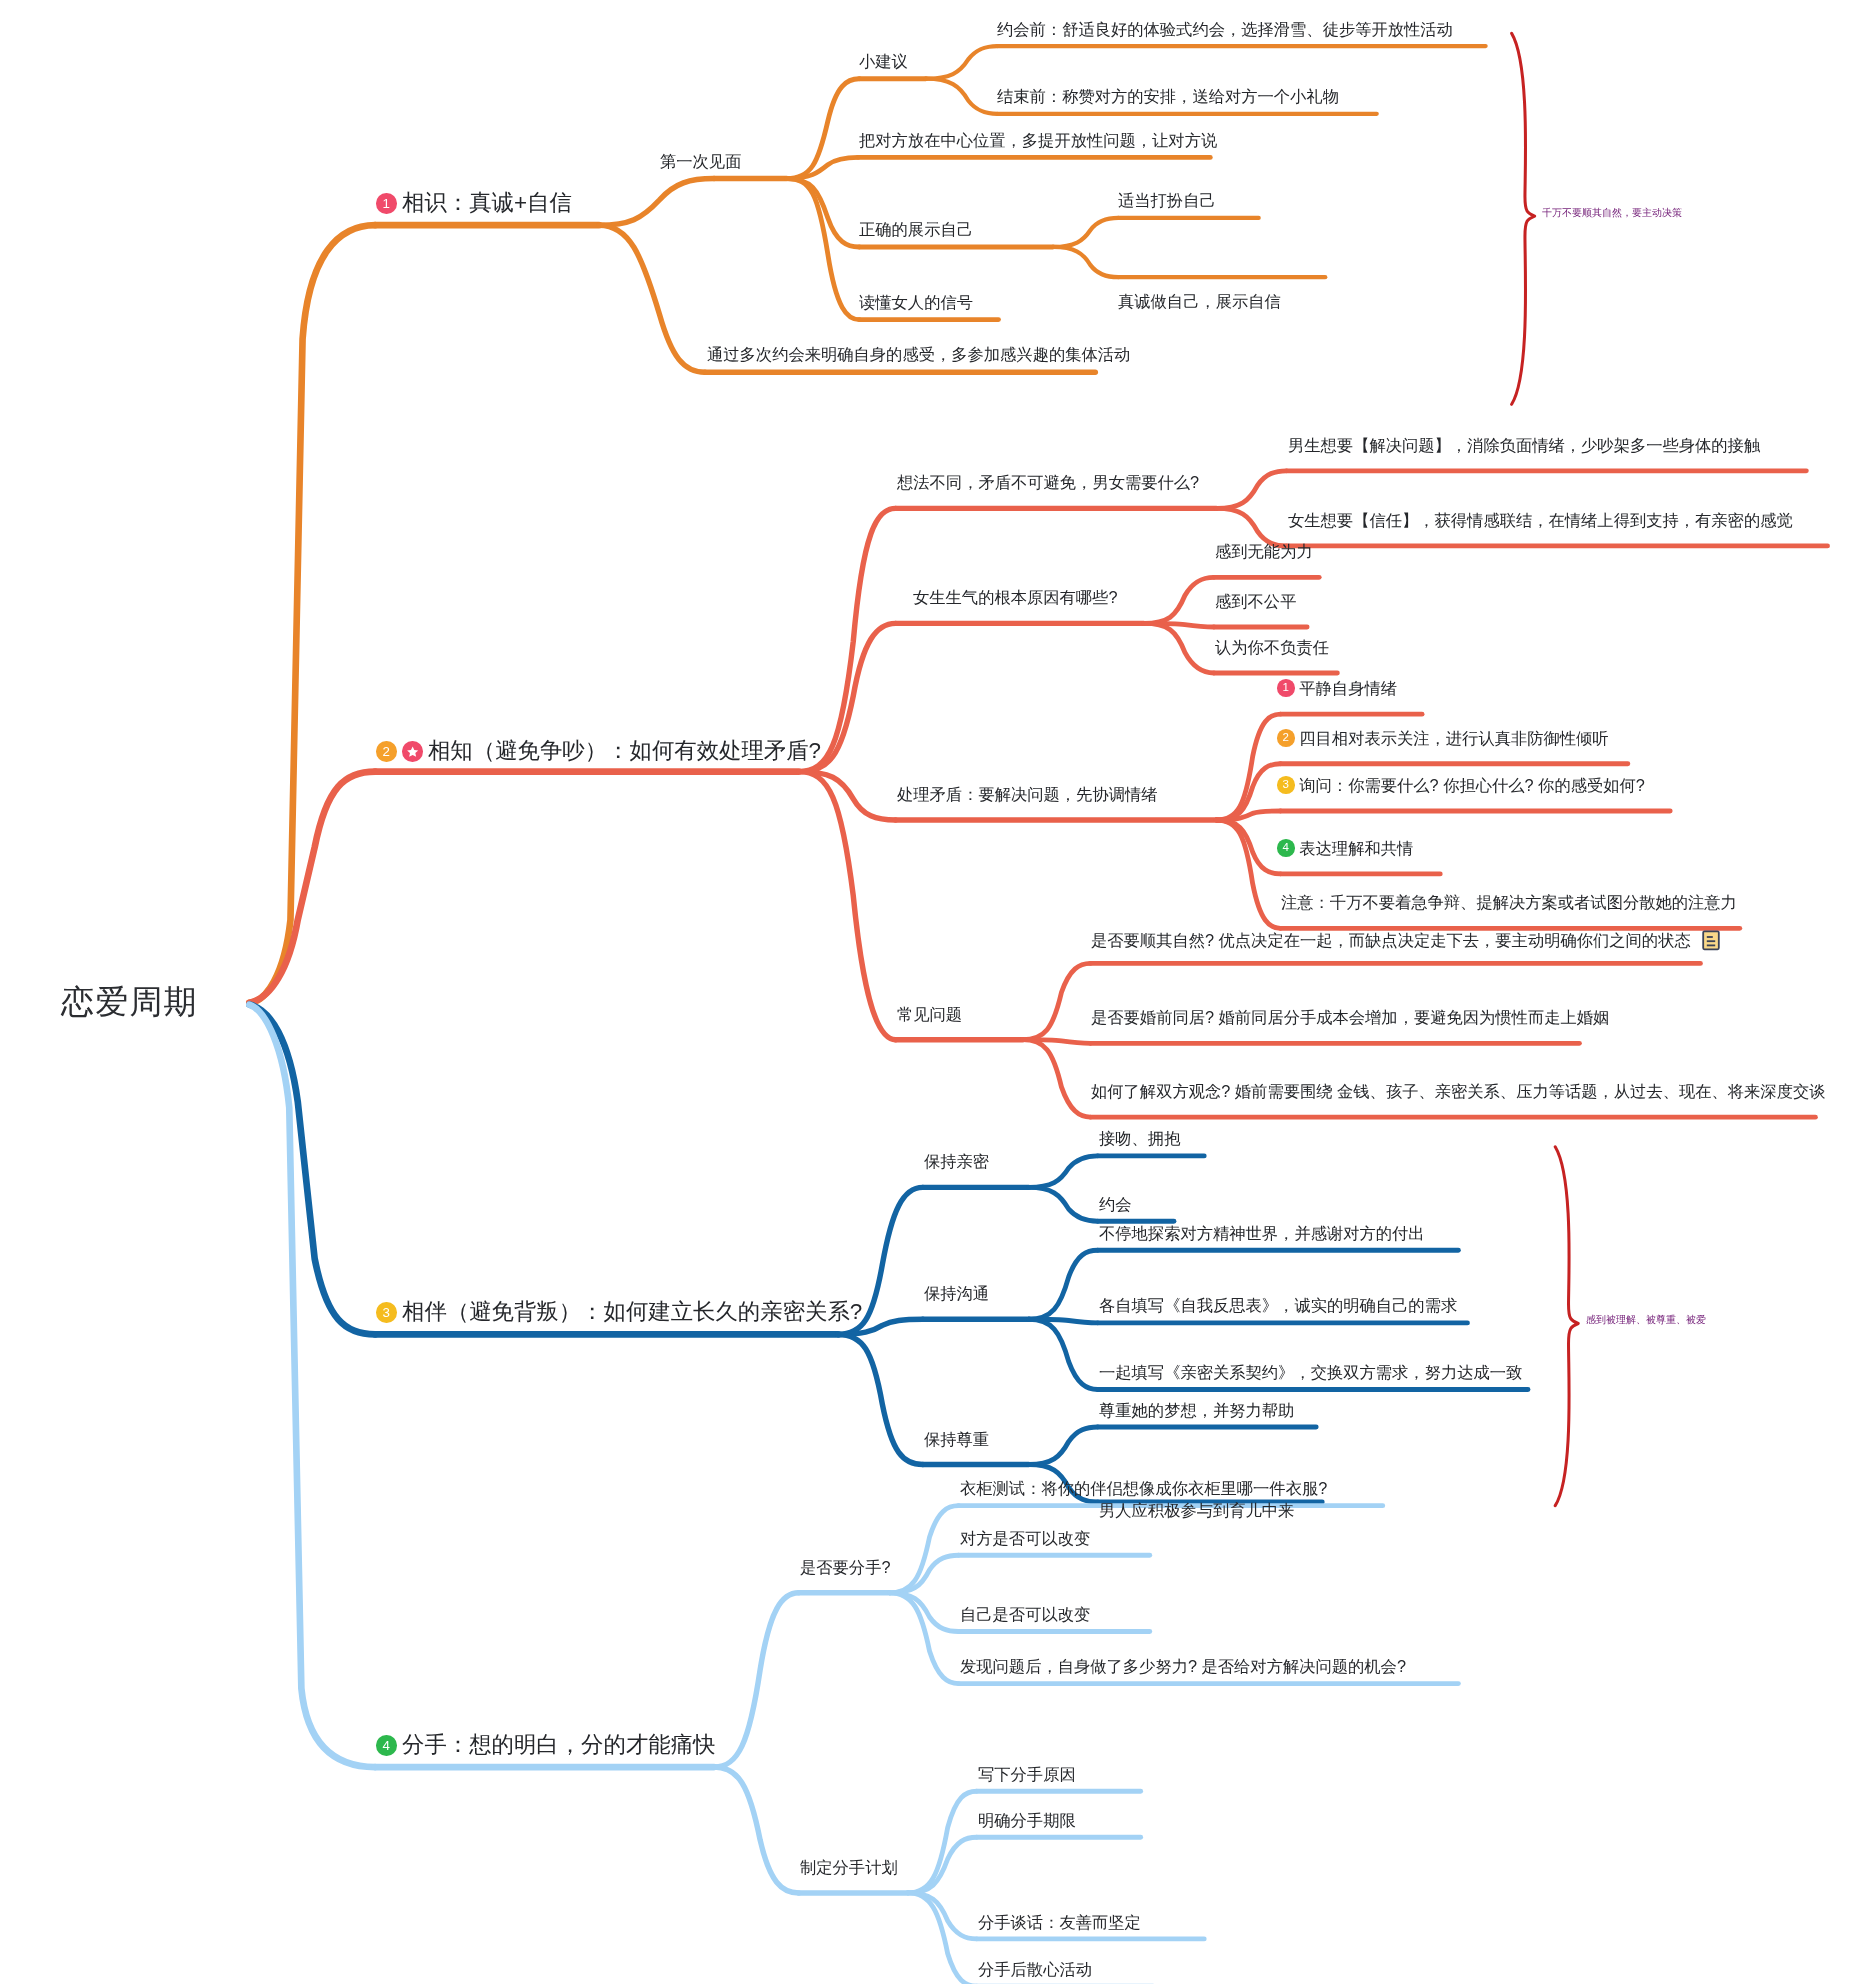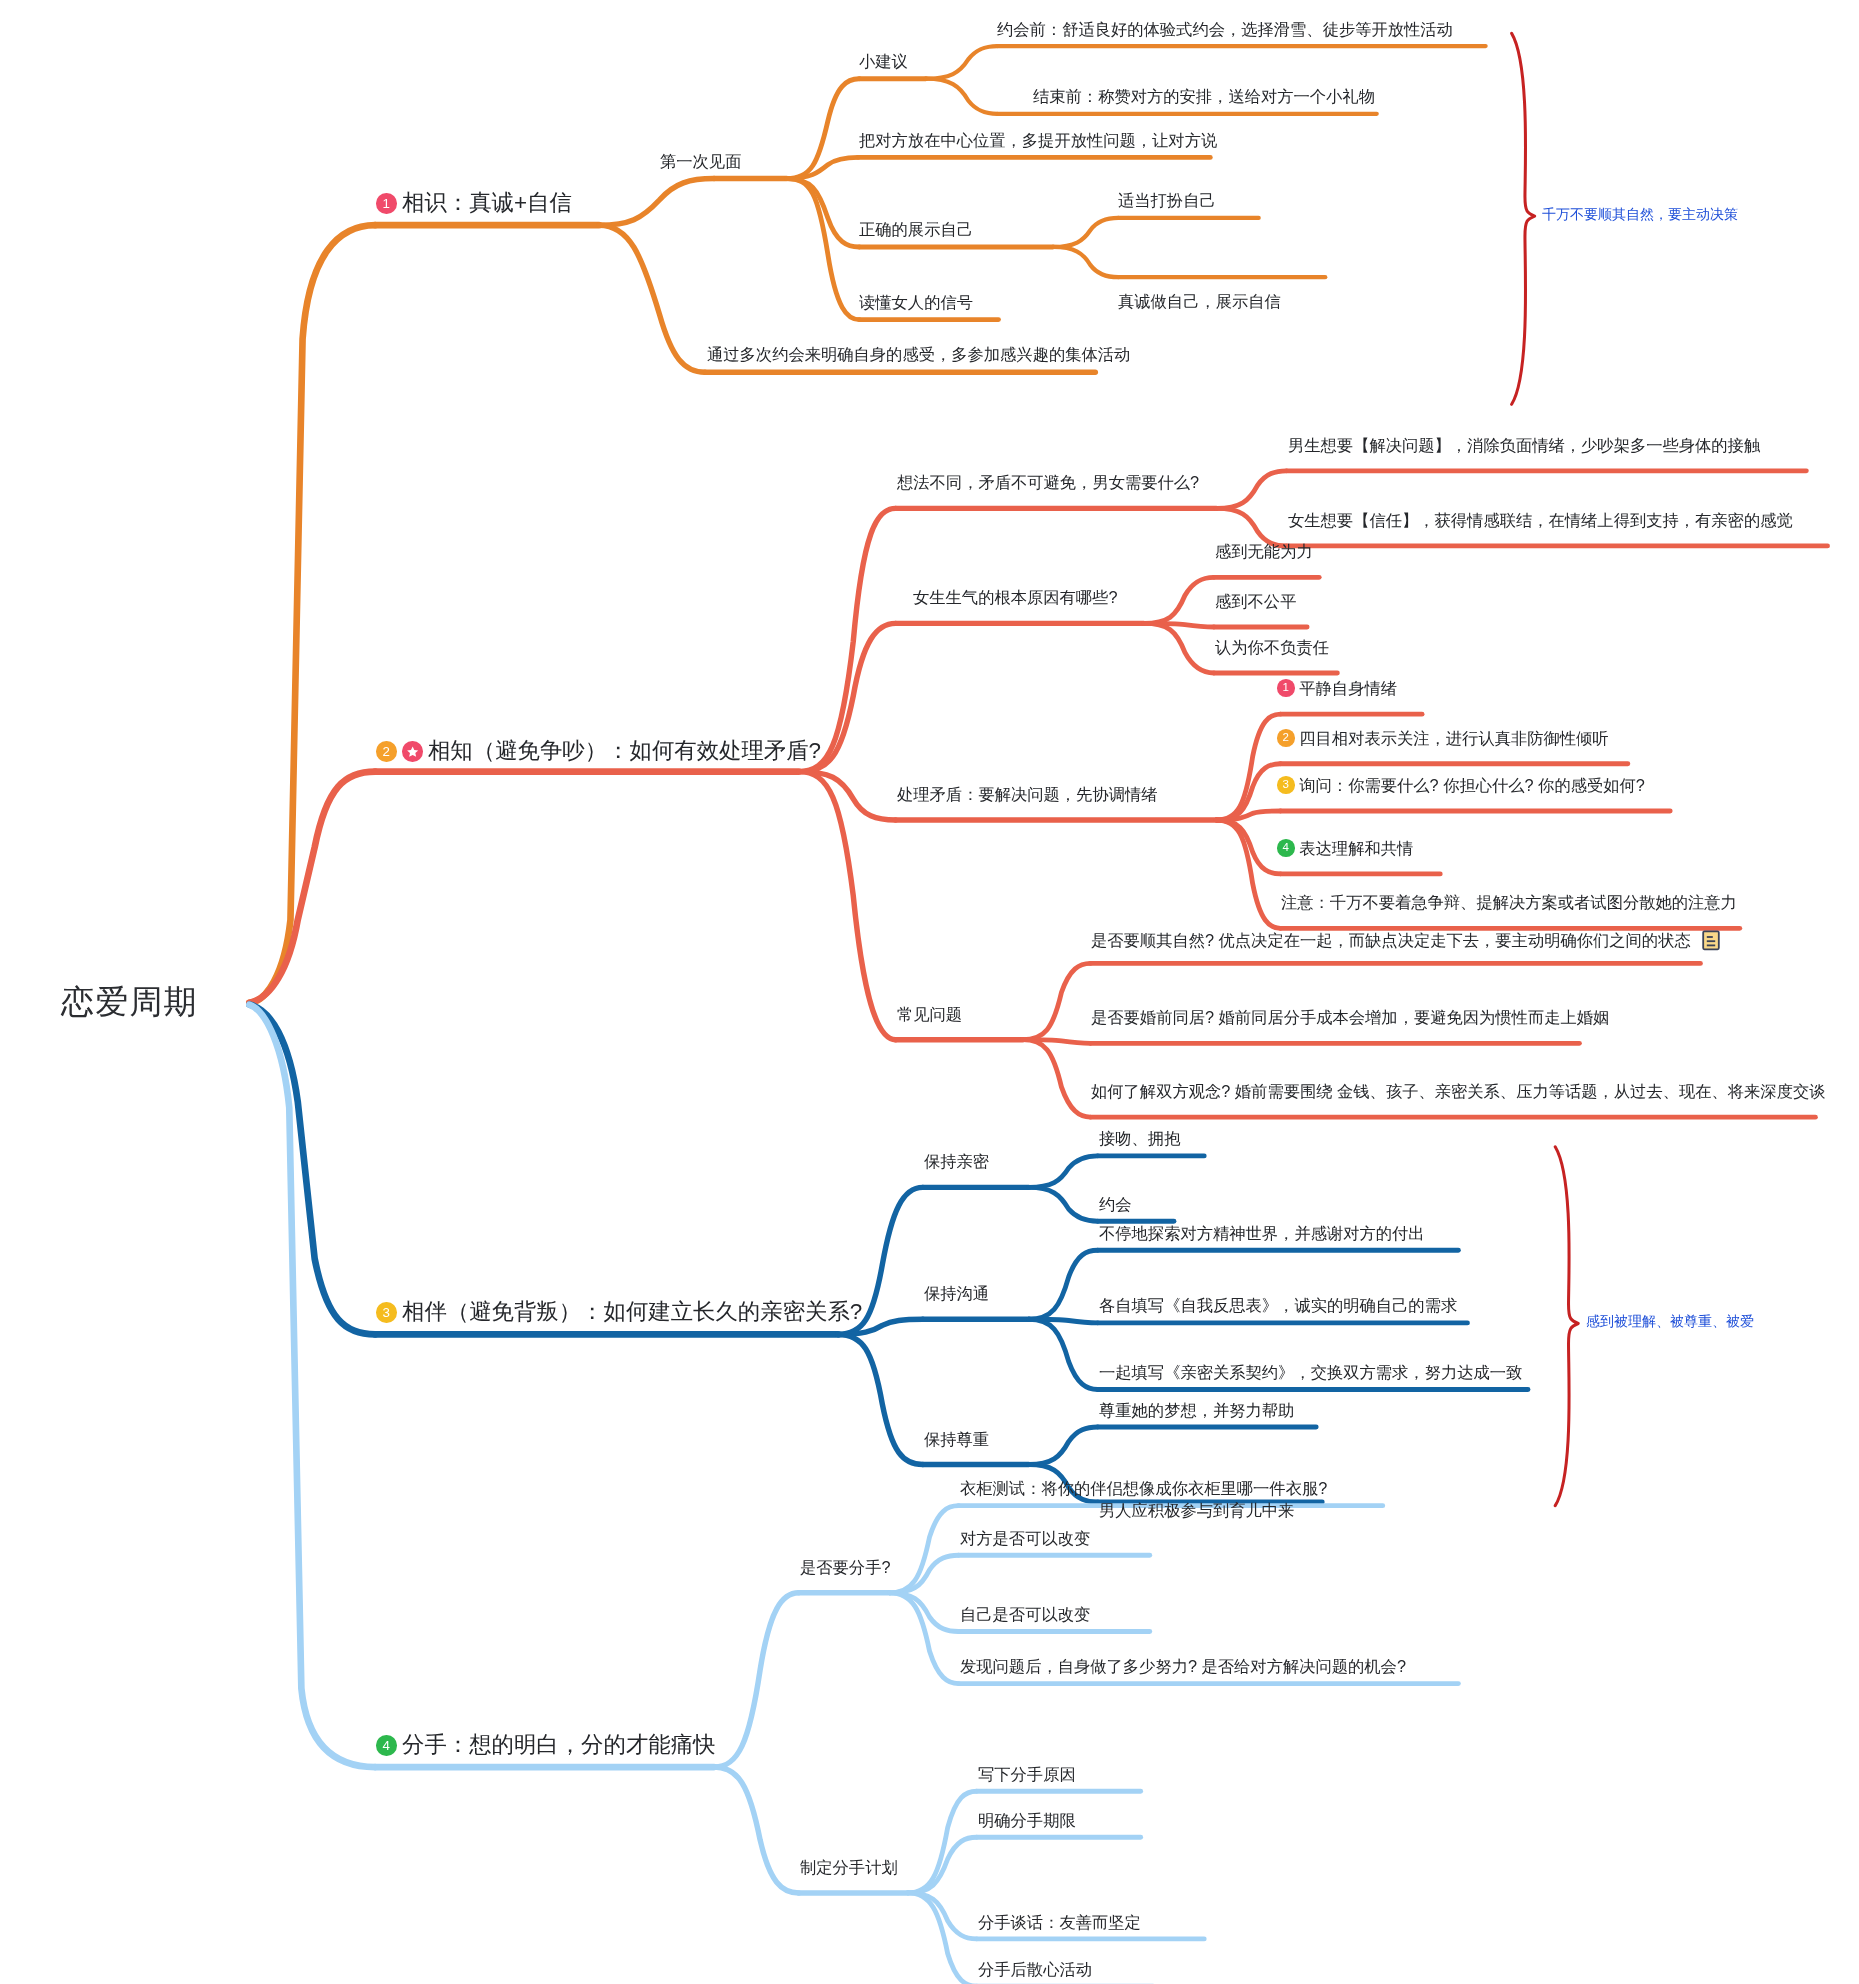--- a/index.html
+++ b/index.html
@@ -13,21 +13,21 @@
   .l2{font-size:16.3px;}
   .l3{font-size:16.3px;}
   .badge{display:inline-flex;align-items:center;justify-content:center;
          width:20.6px;height:20.6px;border-radius:50%;color:#fff;font-size:13.3px;
          margin-right:5.4px;flex:0 0 auto;font-family:"Liberation Sans",sans-serif;}
   .badge.sm{width:17.5px;height:17.5px;font-size:11.5px;margin-right:4.8px;}
   .starbadge{display:inline-flex;align-items:center;justify-content:center;
          width:20.6px;height:20.6px;border-radius:50%;margin-right:5.4px;flex:0 0 auto;}
   .starbadge svg{display:block;}
   .noteicon{display:inline-flex;margin-left:11px;flex:0 0 auto;}
-  .brace-label{position:absolute;font-size:14px;color:#1d4ed8;white-space:nowrap;}
+  .brace-label{position:absolute;font-size:10px;color:#701a75;white-space:nowrap;}
 </style>
 </head>
 <body>
 
 <div id="stage">
 
   <svg id="wires" viewBox="0 0 3072 3280" xmlns="http://www.w3.org/2000/svg">
     <g fill="none" stroke-linecap="round" stroke-linejoin="round">
 
       <path d="M 412 1657 C 440 1655 470 1610 480 1520 L 500 560 C 510 420 560 372 620 372" stroke="#E8842A" stroke-width="11"></path>
@@ -189,21 +189,21 @@
   <div class="node l3" style="left:859px; top:221px;">
     <span class="lbl">正确的展示自己</span>
   </div>
   <div class="node l3" style="left:859px; top:294px;">
     <span class="lbl">读懂女人的信号</span>
   </div>
 
   <div class="node l3" style="left:997px; top:20.6px;">
     <span class="lbl">约会前：舒适良好的体验式约会，选择滑雪、徒步等开放性活动</span>
   </div>
-  <div class="node l3" style="left:1033px; top:88px;justify-content:flex-end;">
+  <div class="node l3" style="left:997px; top:88px;justify-content:flex-end;">
     <span class="lbl">结束前：称赞对方的安排，送给对方一个小礼物</span>
   </div>
   <div class="node l3" style="left:1118px; top:192px;">
     <span class="lbl">适当打扮自己</span>
   </div>
   <div class="node l3" style="left:1118px; top:252px;margin-top:41px;">
     <span class="lbl">真诚做自己，展示自信</span>
   </div>
 
   <div class="brace-label" style="left:1542px; top:206px;">千万不要顺其自然，要主动决策</div>

